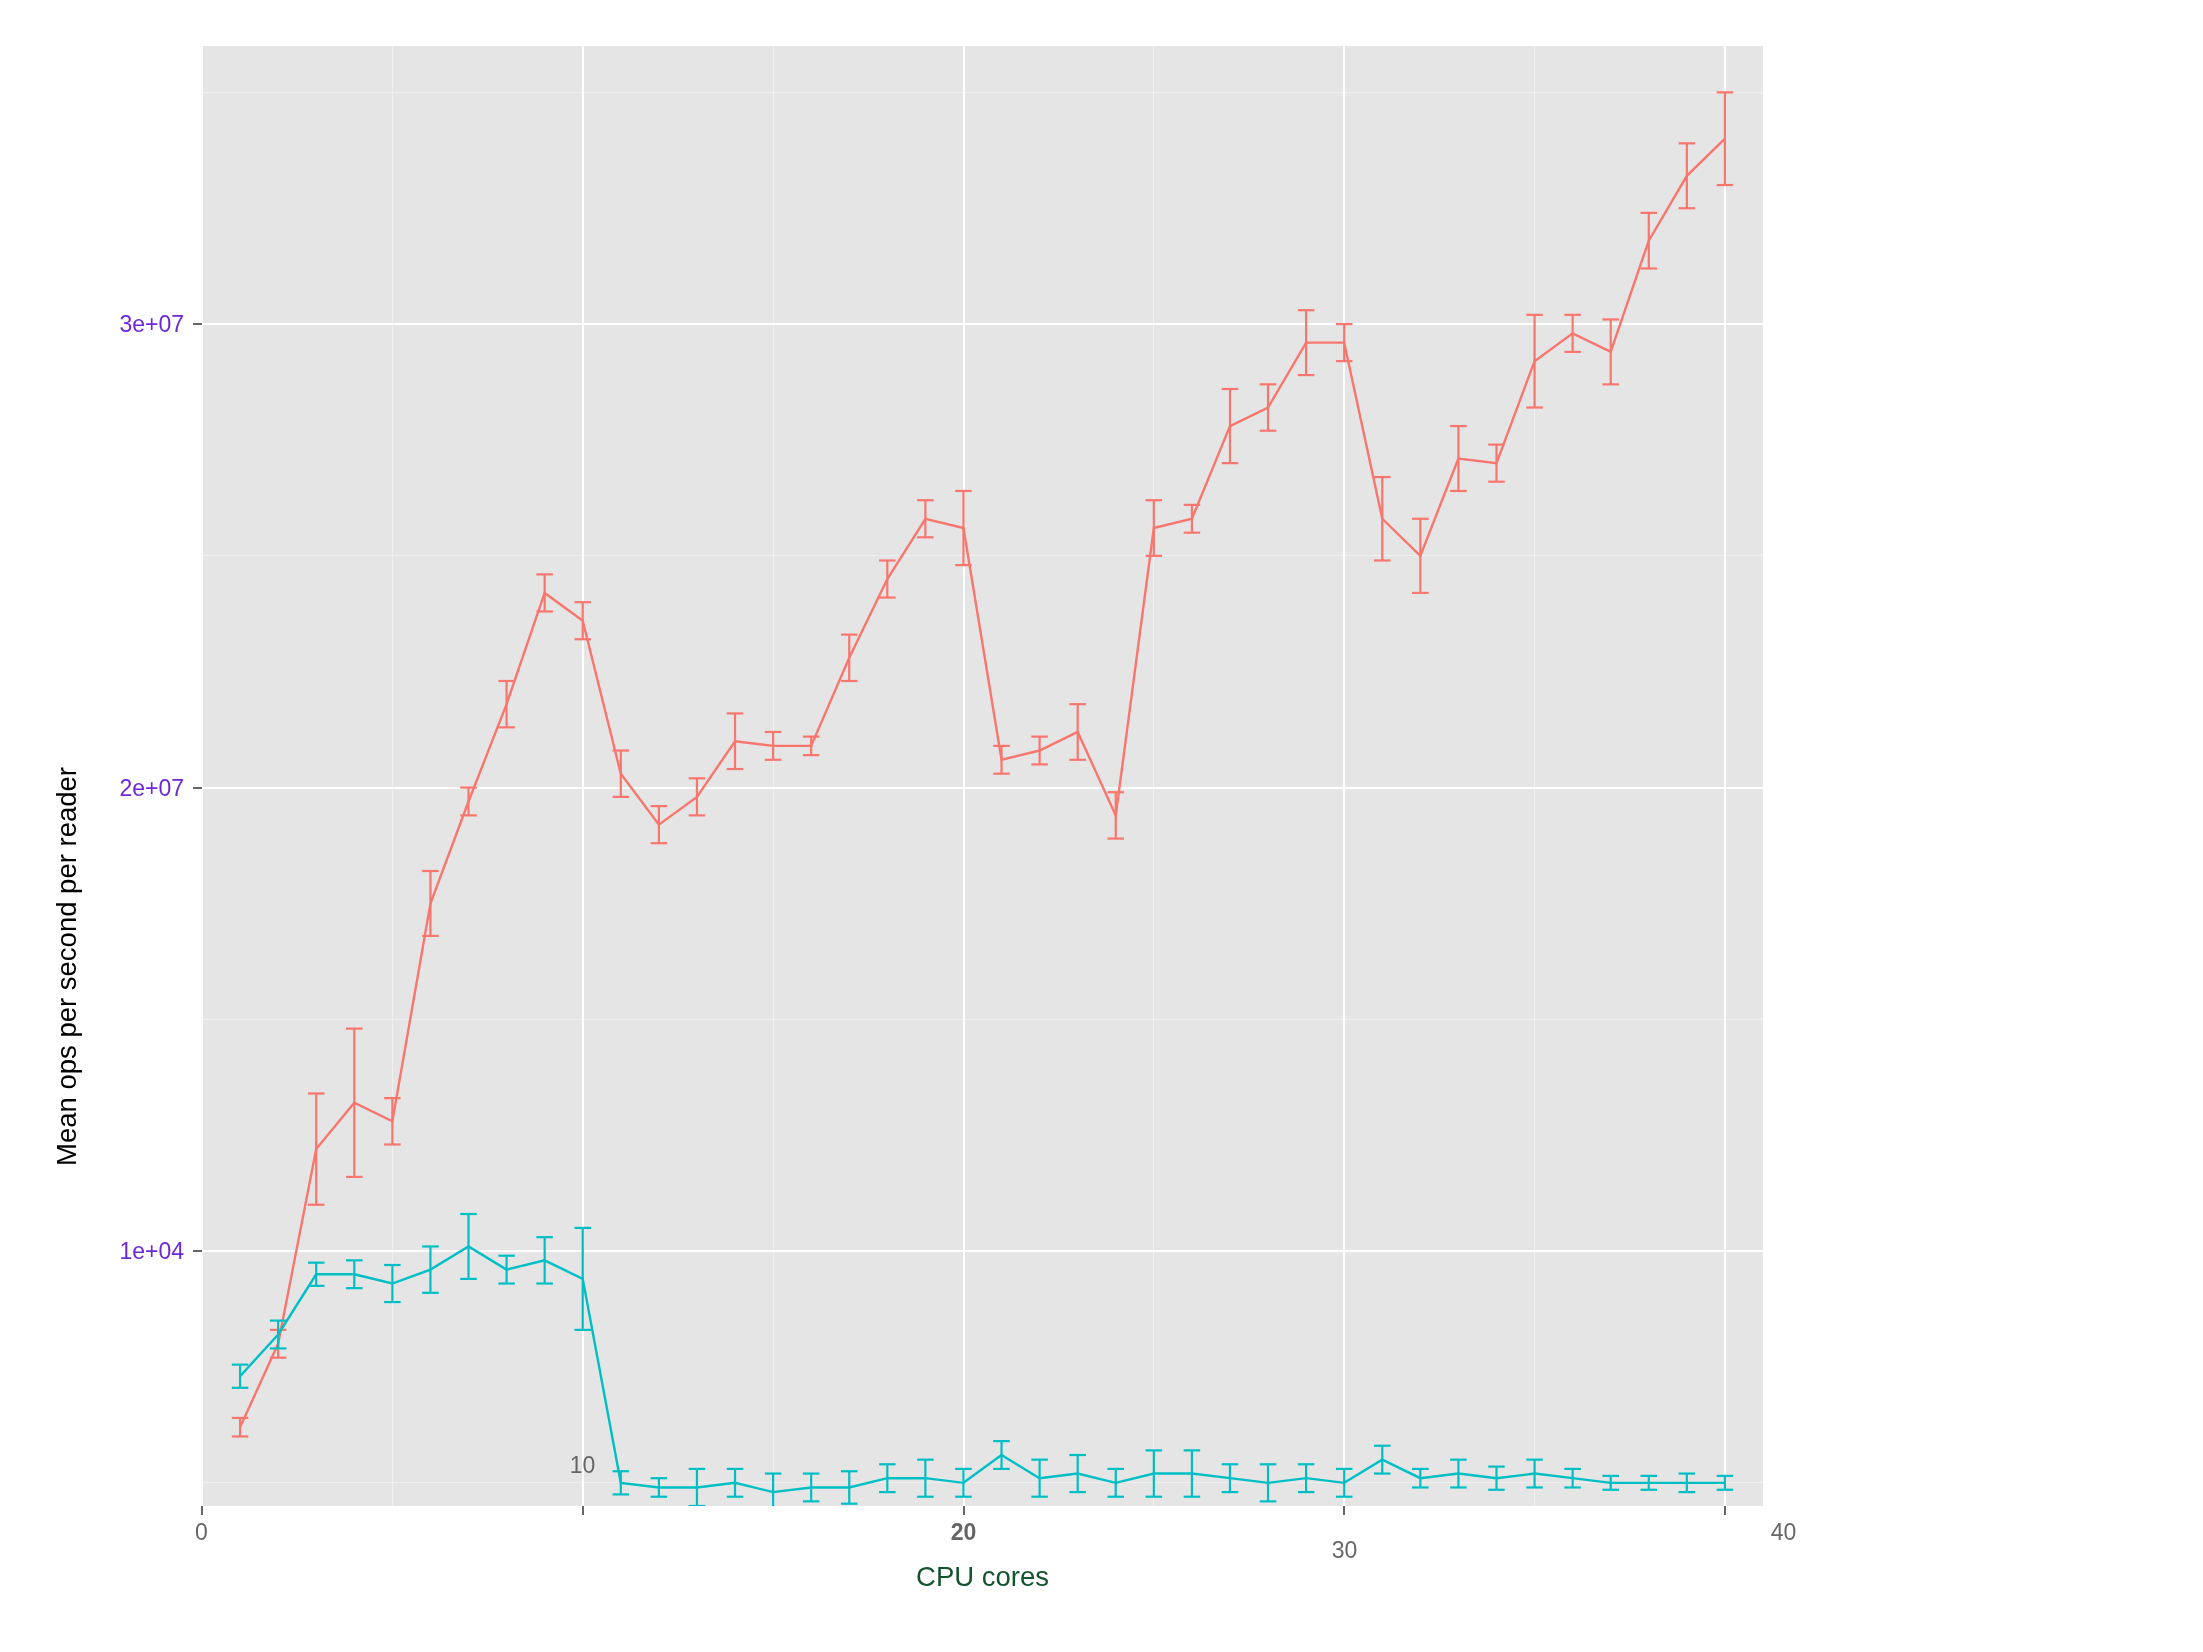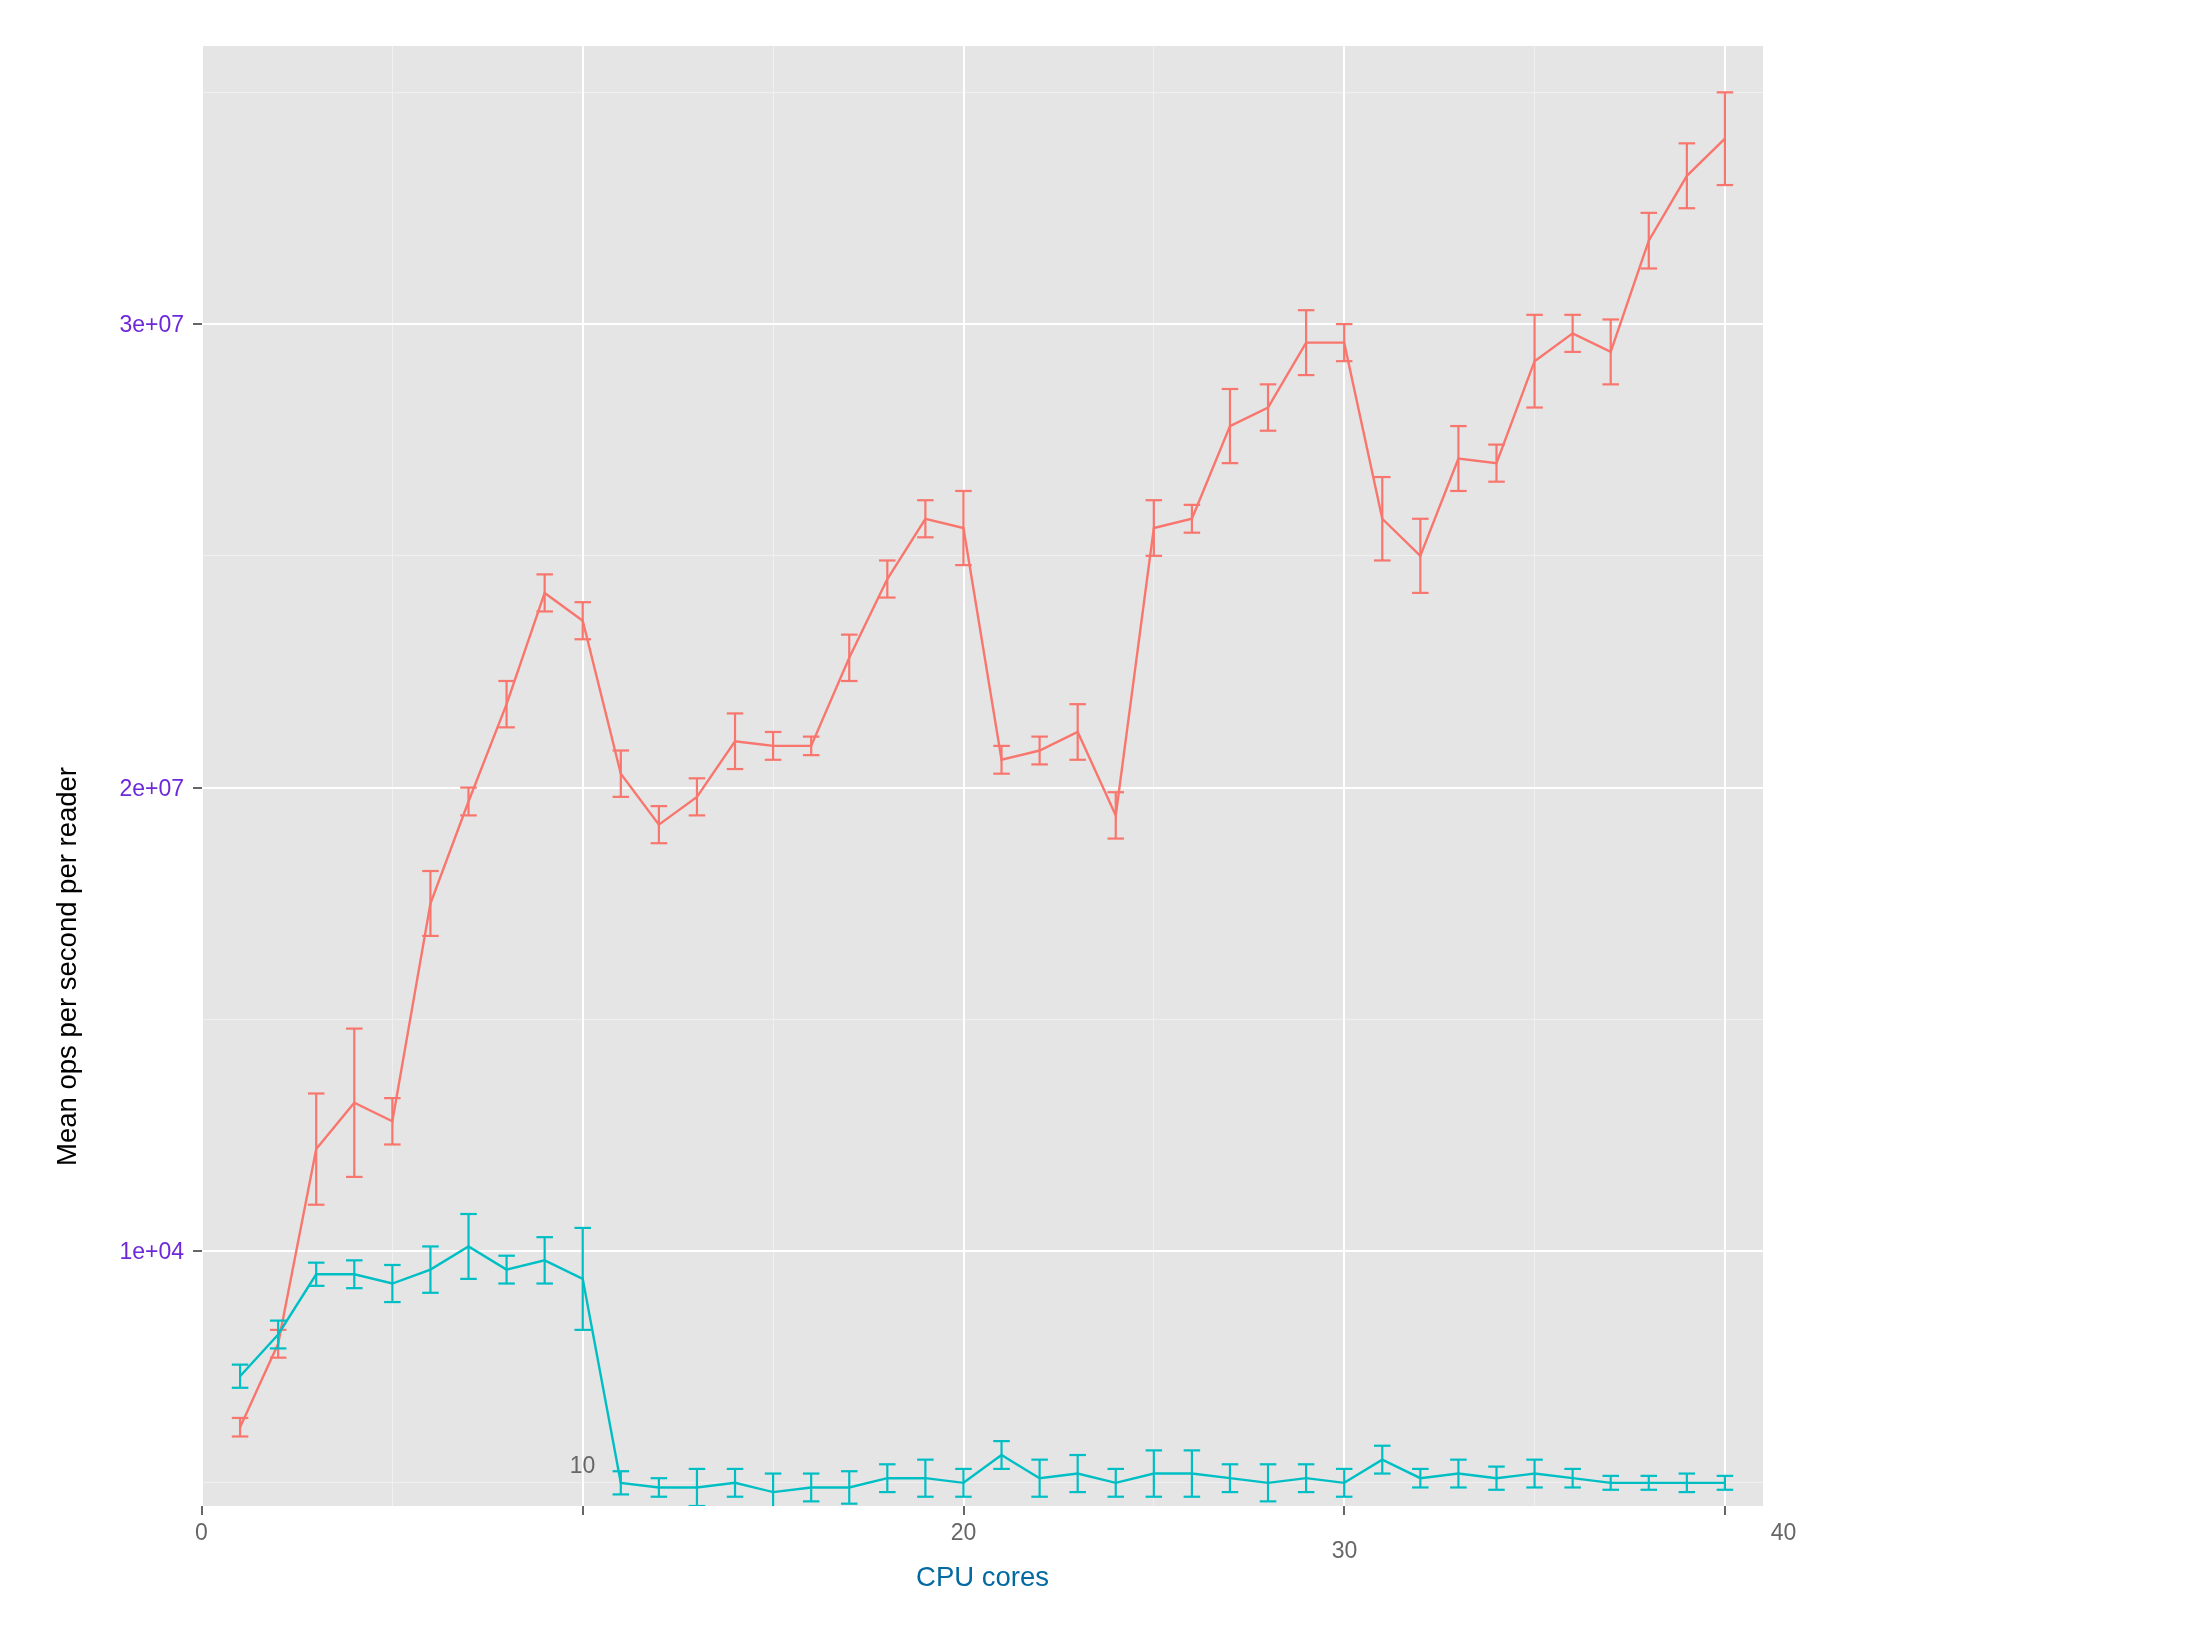--- a/index.html
+++ b/index.html
@@ -22,21 +22,21 @@
   .axis-title-y {
     position: absolute;
     transform-origin: left top;
     transform: rotate(-90deg);
     font-size: 27.5px;
     color: #000000;
   }
   .axis-title-x {
     position: absolute;
     font-size: 27.5px;
-    color: #0369a1;
+    color: #14532d;
     text-align: center;
   }
   .tick-label-y {
     position: absolute;
     font-size: 23px;
     color: #6d28d9;
     text-align: right;
   }
   .tick-label-x {
     position: absolute;
@@ -537,19 +537,19 @@
     <div class="tick-label-y" style="left: 0px; width: 184px; top: 1238px;">1e+04</div>
     <div class="tick-mark-y" style="left: 193px; top: 787px;"></div>
     <div class="tick-label-y" style="left: 0px; width: 184px; top: 775px;">2e+07</div>
     <div class="tick-mark-y" style="left: 193px; top: 323px;"></div>
     <div class="tick-label-y" style="left: 0px; width: 184px; top: 311px;">3e+07</div>
     <div class="tick-mark-x" style="left: 201px; top: 1506px;"></div>
     <div class="tick-label-x" style="left: 174px; width: 55px; top: 1519px;">0</div>
     <div class="tick-mark-x" style="left: 582px; top: 1506px;"></div>
     <div class="tick-label-x" style="left: 555px; width: 55px; top: 1452px;">10</div>
     <div class="tick-mark-x" style="left: 963px; top: 1506px;"></div>
-    <div class="tick-label-x" style="left: 936px; width: 55px; top: 1519px;">20</div>
+    <div class="tick-label-x" style="left: 936px; width: 55px; top: 1519px; font-weight: bold;">20</div>
     <div class="tick-mark-x" style="left: 1343px; top: 1506px;"></div>
     <div class="tick-label-x" style="left: 1317px; width: 55px; top: 1537px;">30</div>
     <div class="tick-mark-x" style="left: 1724px; top: 1506px;"></div>
     <div class="tick-label-x" style="left: 1756px; width: 55px; top: 1519px;">40</div>
   </div>
 
 
 </body></html>

